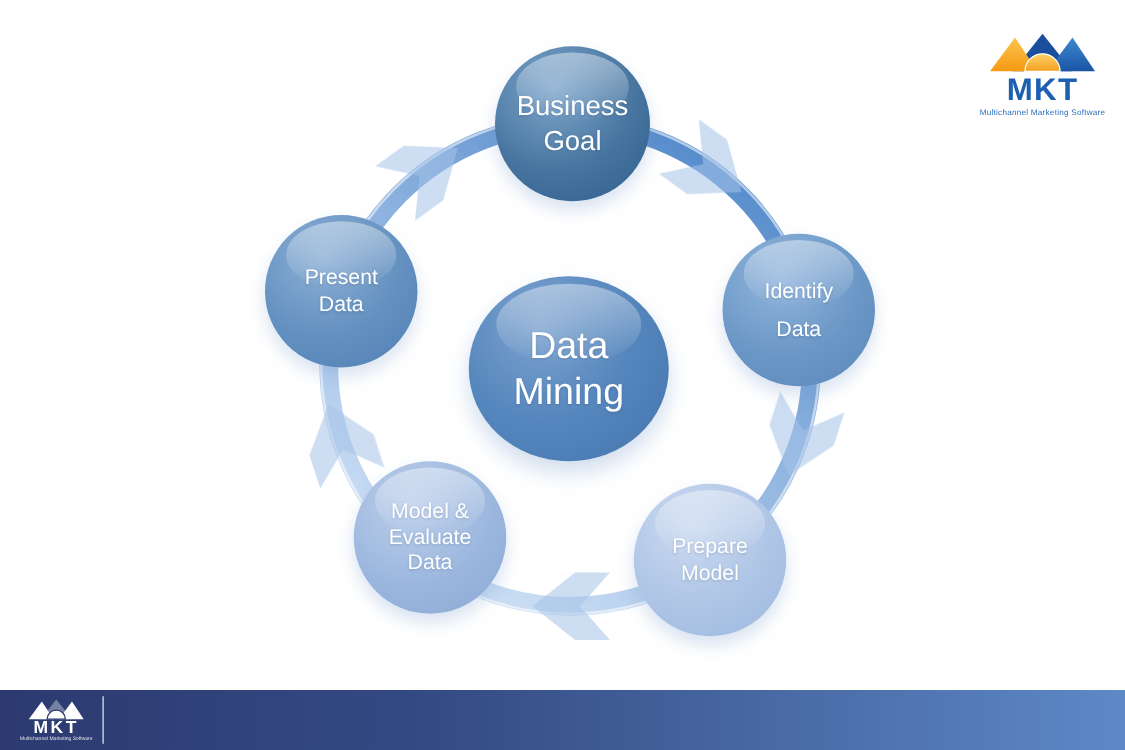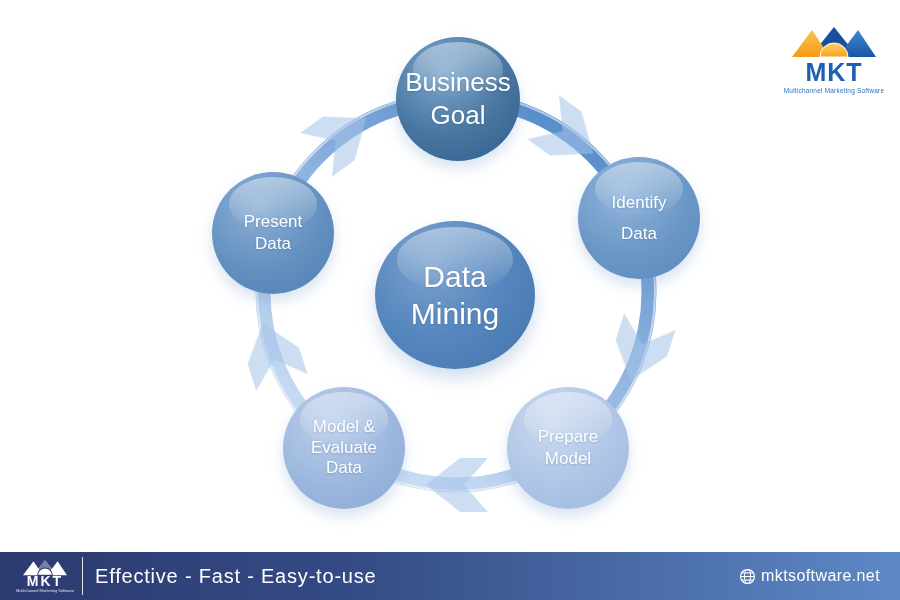--- a/index.html
+++ b/index.html
@@ -19,30 +19,30 @@
   }
   .node::before {
     content:""; position:absolute; left:14%; top:4%; width:72%; height:44%;
     border-radius:50%; pointer-events:none;
     background:linear-gradient(180deg, rgba(255,255,255,0.42), rgba(255,255,255,0));
   }
   .node-label { white-space:pre-line; font-size:17px; line-height:1.3; position:relative; z-index:1; text-shadow:0 1px 2px rgba(40,70,110,0.25); }
 
   .node-business { left:396px; top:37px; width:124px; height:124px;
     background:radial-gradient(circle at 38% 28%, #7ea7cd 0%, #47759f 55%, #2e5e8e 100%); }
-  .node-business .node-label { font-size:26px; line-height:1.28; }
+  .node-business .node-label { font-size:22px; line-height:1.28; }
 
-  .node-identify { left:578px; top:157px; width:122px; height:122px;
+  .node-identify { left:578px; top:187px; width:122px; height:122px;
     background:radial-gradient(circle at 38% 28%, #93b6dd 0%, #6b97c6 55%, #5a88bb 100%); }
   .node-identify .node-label { line-height:1.85; }
 
   .node-prepare { left:507px; top:387px; width:122px; height:122px;
     background:radial-gradient(circle at 38% 28%, #ccdaf0 0%, #aec5e6 55%, #9db7dd 100%); }
 
-  .node-model { left:283px; top:387px; width:122px; height:122px;
+  .node-model { left:283px; top:369px; width:122px; height:122px;
     background:radial-gradient(circle at 38% 28%, #bccfeb 0%, #9cb7de 55%, #8aa8d4 100%); }
   .node-model .node-label { line-height:1.22; }
 
   .node-present { left:212px; top:172px; width:122px; height:122px;
     background:radial-gradient(circle at 38% 28%, #8db0d6 0%, #6390c0 55%, #507fb3 100%); }
 
   .node-center { left:375px; top:221px; width:160px; height:148px; z-index:3;
     background:radial-gradient(ellipse at 36% 26%, #7da3cf 0%, #5586bd 50%, #4374ab 100%);
     box-shadow:0 9px 18px rgba(110,150,200,0.32); }
   .node-center .node-label { font-size:30px; line-height:1.25; }
@@ -147,26 +147,15 @@
       <svg width="44" height="17" viewBox="0 0 84 32">
         <polygon points="18,31 42,1 66,31" fill="rgba(255,255,255,0.35)"></polygon>
         <polygon points="0,31 20,4 38,31" fill="#ffffff"></polygon>
         <polygon points="46,31 66,4 84,31" fill="#ffffff"></polygon>
         <path d="M28,31 A14,14 0 0 1 56,31 Z" fill="#ffffff" stroke="#2c3a70" stroke-width="2"></path>
       </svg>
       <div class="footer-logo-text">MKT</div>
       <div class="footer-logo-tagline">Multichannel Marketing Software</div>
     </div>
     <div class="footer-divider"></div>
-    <div class="footer-slogan">Effective - Fast - Easy-to-use</div>
-    <div class="footer-right">
-      <svg width="17" height="17" viewBox="0 0 18 18">
-        <circle cx="9" cy="9" r="7.4" fill="none" stroke="#ffffff" stroke-width="1.3"></circle>
-        <ellipse cx="9" cy="9" rx="3.2" ry="7.4" fill="none" stroke="#ffffff" stroke-width="1.1"></ellipse>
-        <line x1="1.6" y1="9" x2="16.4" y2="9" stroke="#ffffff" stroke-width="1.1"></line>
-        <line x1="2.6" y1="5.2" x2="15.4" y2="5.2" stroke="#ffffff" stroke-width="1.1"></line>
-        <line x1="2.6" y1="12.8" x2="15.4" y2="12.8" stroke="#ffffff" stroke-width="1.1"></line>
-      </svg>
-      <span class="footer-website">mktsoftware.net</span>
-    </div>
   </div>
 
 </div>
 
 </body></html>

